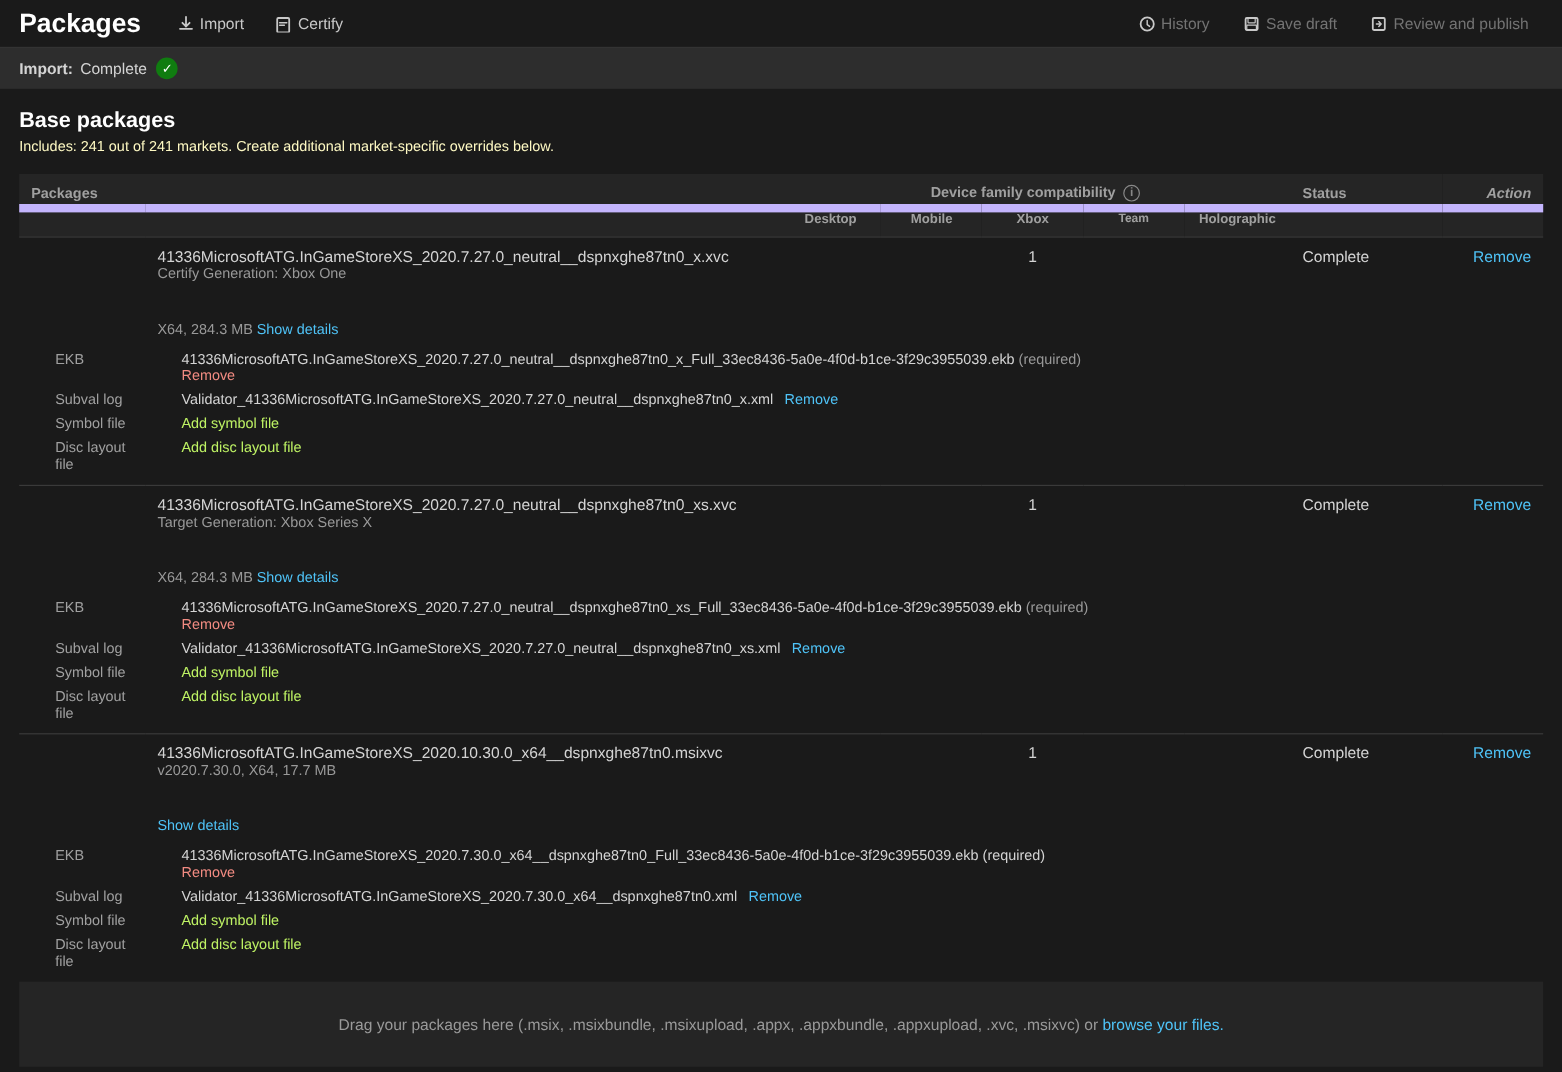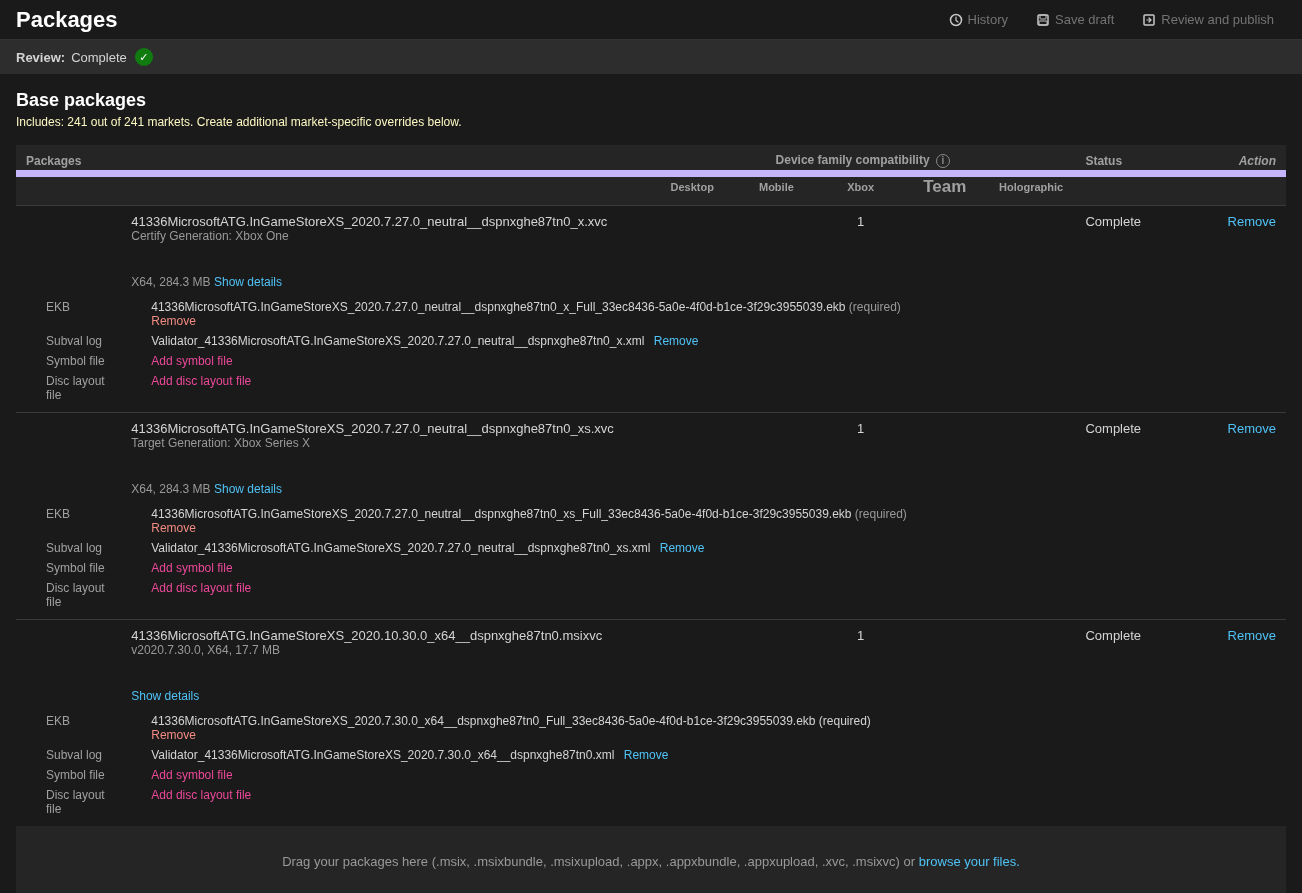--- a/index.html
+++ b/index.html
@@ -144,21 +144,21 @@
 
     
     .sub-row td {
       padding: 3px 10px 3px 30px;
       vertical-align: top;
       border-bottom: none;
     }
     .sub-label { color: #a0a0a0; font-size: 12px; width: 100px; min-width: 100px; }
     .sub-value { color: #d4d4d4; font-size: 12px; }
     .sub-required { color: #999; font-size: 12px; }
-    .link-blue { color: #ec4899; cursor: pointer; font-size: 12px; }
+    .link-blue { color: #bef264; cursor: pointer; font-size: 12px; }
     .link-red { color: #f28b82; cursor: pointer; font-size: 12px; }
 
     .remove-btn { color: #4fc3f7; cursor: pointer; font-size: 13px; text-decoration: none; }
     .status-complete { color: #d4d4d4; }
 
     
     .drop-zone {
       background: #252525;
       border: none;
       text-align: center;
@@ -180,20 +180,35 @@
       padding-top: 4px;
     }
 
     .inline-remove { color: #4fc3f7; cursor: pointer; margin-left: 6px; }
   </style>
 </head>
 <body>
 
 <div class="topbar">
   <span class="topbar-title">Packages</span>
+  <div class="topbar-actions">
+    <button class="topbar-btn">
+      <svg width="14" height="14" viewBox="0 0 14 14" fill="none">
+        <path d="M7 1v8M4 6l3 3 3-3M2 11h10" stroke="#c8c8c8" stroke-width="1.5" stroke-linecap="round"></path>
+      </svg>
+      <span>Import</span>
+    </button>
+    <button class="topbar-btn">
+      <svg width="14" height="14" viewBox="0 0 14 14" fill="none">
+        <rect x="2" y="2" width="10" height="12" rx="1" stroke="#c8c8c8" stroke-width="1.5"></rect>
+        <path d="M4 6h6M4 8h4" stroke="#c8c8c8" stroke-width="1.2" stroke-linecap="round"></path>
+      </svg>
+      <span>Certify</span>
+    </button>
+  </div>
   <div class="topbar-right">
     <button class="topbar-right-btn">
       <svg width="14" height="14" viewBox="0 0 14 14" fill="none">
         <circle cx="7" cy="7" r="5.5" stroke="#c8c8c8" stroke-width="1.5"></circle>
         <path d="M7 4v3.5L9 9" stroke="#c8c8c8" stroke-width="1.2" stroke-linecap="round"></path>
       </svg>
       <span>History</span>
     </button>
     <button class="topbar-right-btn">
       <svg width="14" height="14" viewBox="0 0 14 14" fill="none">
@@ -207,21 +222,21 @@
       <svg width="14" height="14" viewBox="0 0 14 14" fill="none">
         <rect x="2" y="2" width="10" height="10" rx="1" stroke="#c8c8c8" stroke-width="1.5"></rect>
         <path d="M5 7h4M7 5l2 2-2 2" stroke="#c8c8c8" stroke-width="1.2" stroke-linecap="round" stroke-linejoin="round"></path>
       </svg>
       <span>Review and publish</span>
     </button>
   </div>
 </div>
 
 <div class="status-bar">
-  <span class="status-label">Review:</span>
+  <span class="status-label">Import:</span>
   <span class="status-value">Complete</span>
   <span class="status-check">✓</span>
 </div>
 
 <div class="main">
   <div class="section-title">Base packages</div>
   <div class="section-subtitle">Includes: 241 out of 241 markets. Create additional market-specific overrides below.</div>
 
   <table class="pkg-table">
     <colgroup>
@@ -255,21 +270,21 @@
         <th colspan="2"></th>
         <th style="text-align:center; font-size:11px; padding-top:0;">
           <span>Desktop</span>
         </th>
         <th style="text-align:center; font-size:11px; padding-top:0;">
           <span>Mobile</span>
         </th>
         <th style="text-align:center; font-size:11px; padding-top:0;">
           <span>Xbox</span>
         </th>
-        <th style="text-align:center; font-size:17px; padding-top:0;">
+        <th style="text-align:center; font-size:10px; padding-top:0;">
           <span>Team</span>
         </th>
         <th style="text-align:center; font-size:11px; padding-top:0;">
           <span>Holographic</span>
         </th>
         <th></th>
         <th></th>
       </tr>
     </thead>
     <tbody id="packages-tbody">

